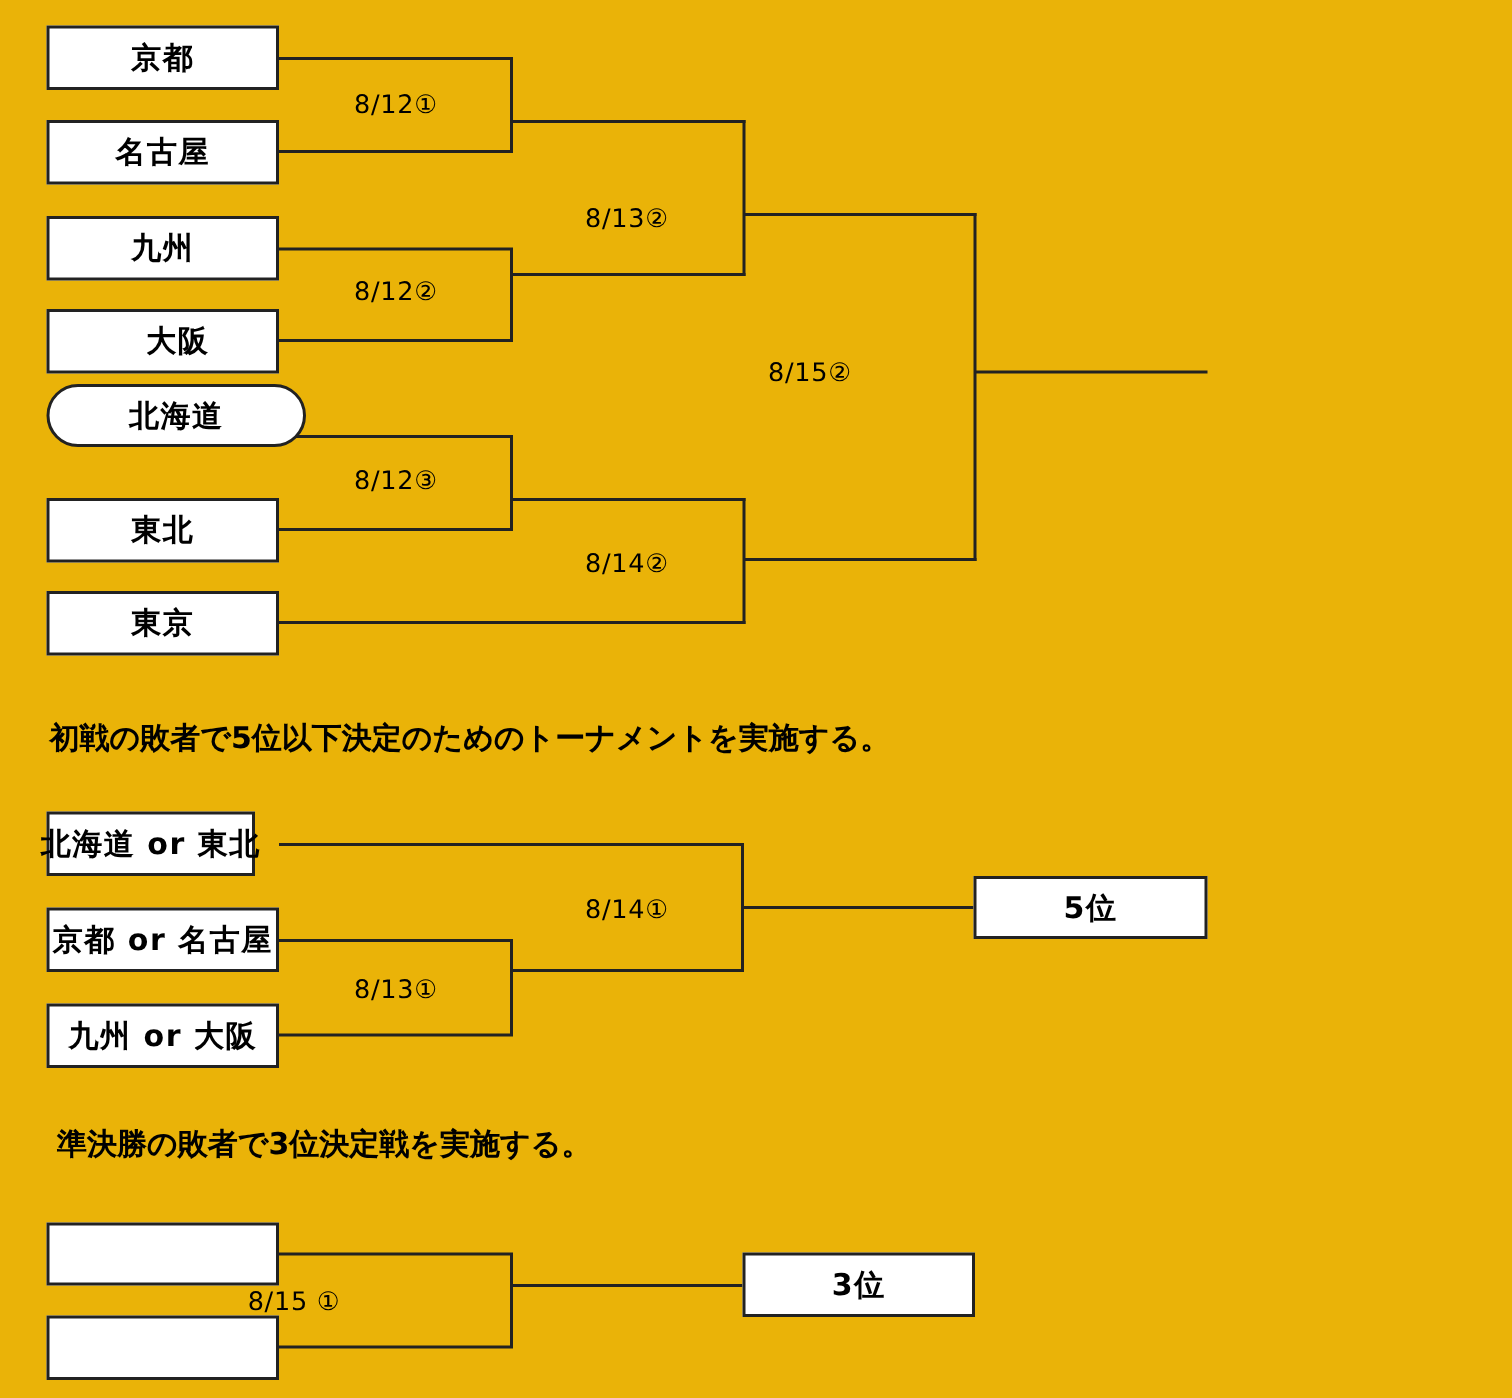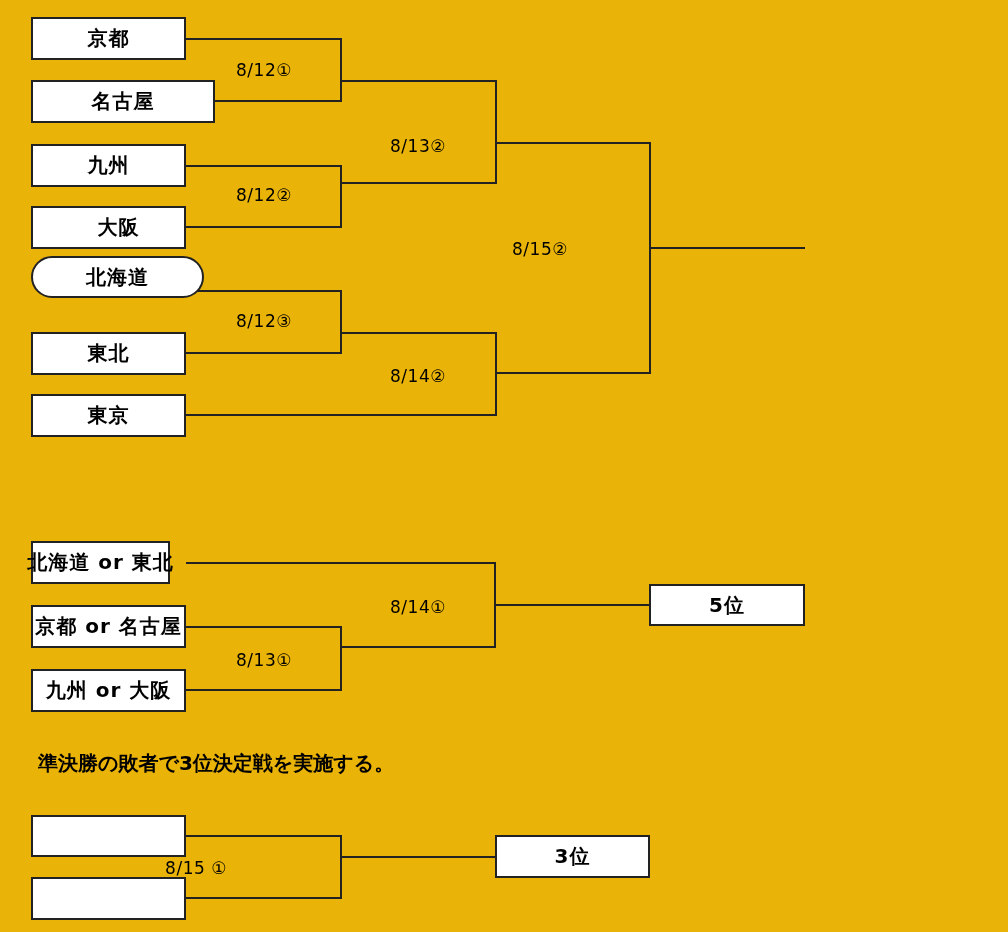--- a/index.html
+++ b/index.html
@@ -67,35 +67,36 @@
     <path d="M186 563 H496"></path>
 
     <path d="M186 627 H341 M186 690 H341 M341 626 V691 M341 647 H496"></path>
 
     <path d="M495 562 V648 M495 605 H649"></path>
 
     <path d="M186 836 H341 M186 898 H341 M341 835 V899 M341 857 H495"></path>
   </svg>
 
   <div class="tbox" style="left:31px; top:17px; width:155px; height:43px;">京都</div>
-  <div class="tbox" style="left:31px; top:80px; width:184px; height:43px;">名古屋</div>
+  <div class="tbox" style="left:31px; top:80px; width:155px; height:43px;">名古屋</div>
   <div class="tbox" style="left:31px; top:144px; width:155px; height:43px;">九州</div>
   <div class="tbox" style="left:31px; top:206px; width:155px; height:43px;padding-left:20px;">大阪</div>
   <div class="tbox" style="left:31px; top:256px; width:173px; height:42px;border-radius:21px;">北海道</div>
   <div class="tbox" style="left:31px; top:332px; width:155px; height:43px;">東北</div>
   <div class="tbox" style="left:31px; top:394px; width:155px; height:43px;">東京</div>
 
 
   <div class="mlabel" style="left:264px; top:70px;">8/12①</div>
   <div class="mlabel" style="left:264px; top:195px;">8/12②</div>
   <div class="mlabel" style="left:264px; top:321px;">8/12③</div>
   <div class="mlabel" style="left:418px; top:146px;">8/13②</div>
   <div class="mlabel" style="left:418px; top:376px;">8/14②</div>
   <div class="mlabel" style="left:540px; top:249px;">8/15②</div>
 
+  <div class="note" style="left:33px; top:492px;">初戦の敗者で5位以下決定のためのトーナメントを実施する。</div>
 
   <div class="tbox" style="left:31px; top:541px; width:139px; height:43px;">北海道 or 東北</div>
   <div class="tbox" style="left:31px; top:605px; width:155px; height:43px;text-align:center;">京都 or 名古屋</div>
   <div class="tbox" style="left:31px; top:669px; width:155px; height:43px;">九州 or 大阪</div>
 
   <div class="mlabel" style="left:264px; top:660px;">8/13①</div>
   <div class="mlabel" style="left:418px; top:607px;">8/14①</div>
 
   <div class="tbox" style="left:649px; top:584px; width:156px; height:42px;">5位</div>
 

